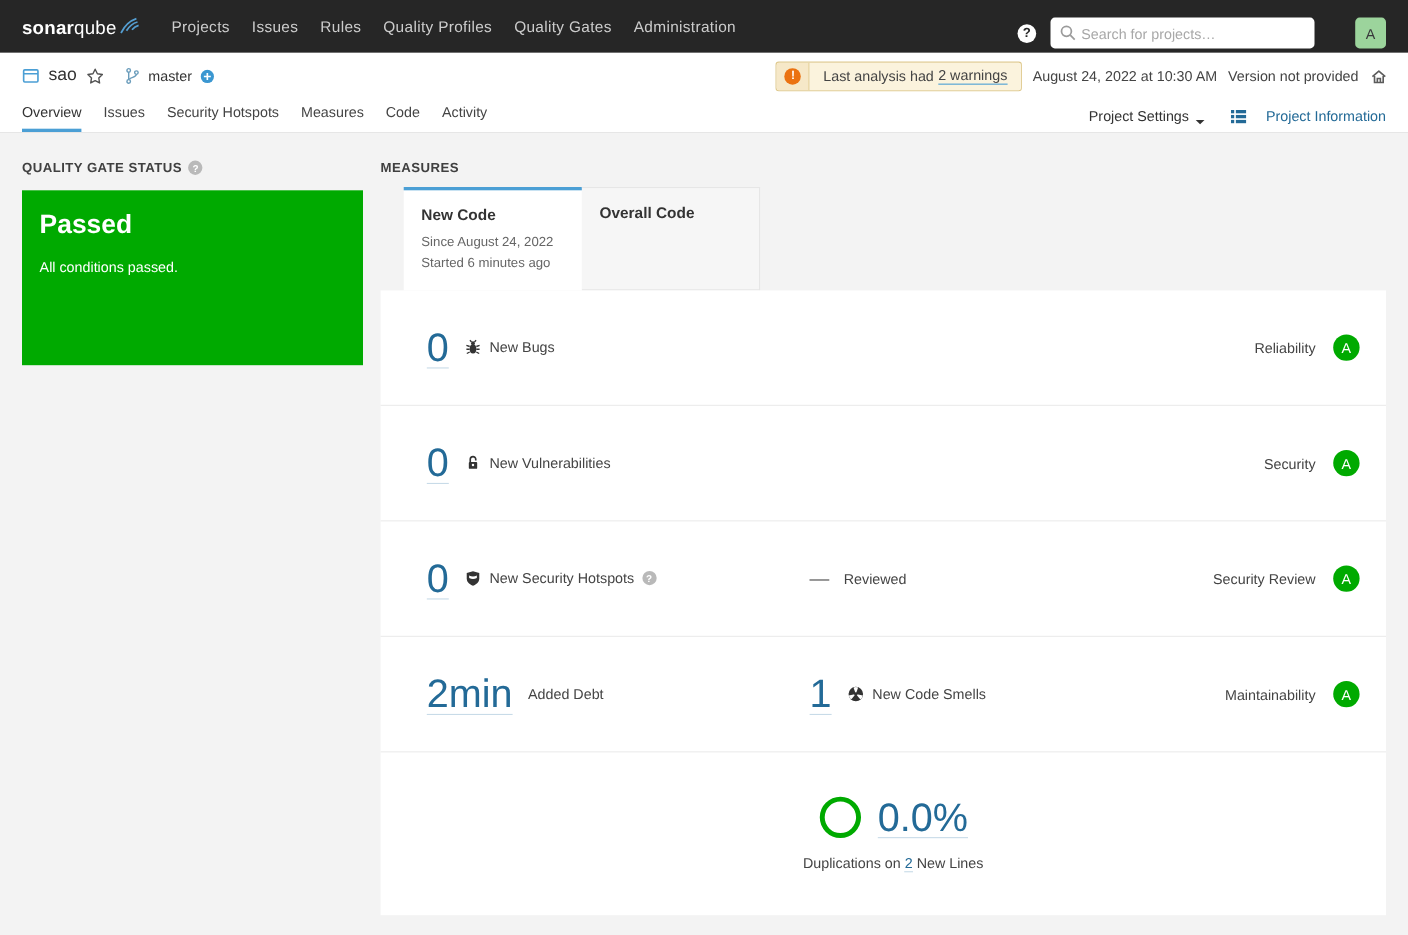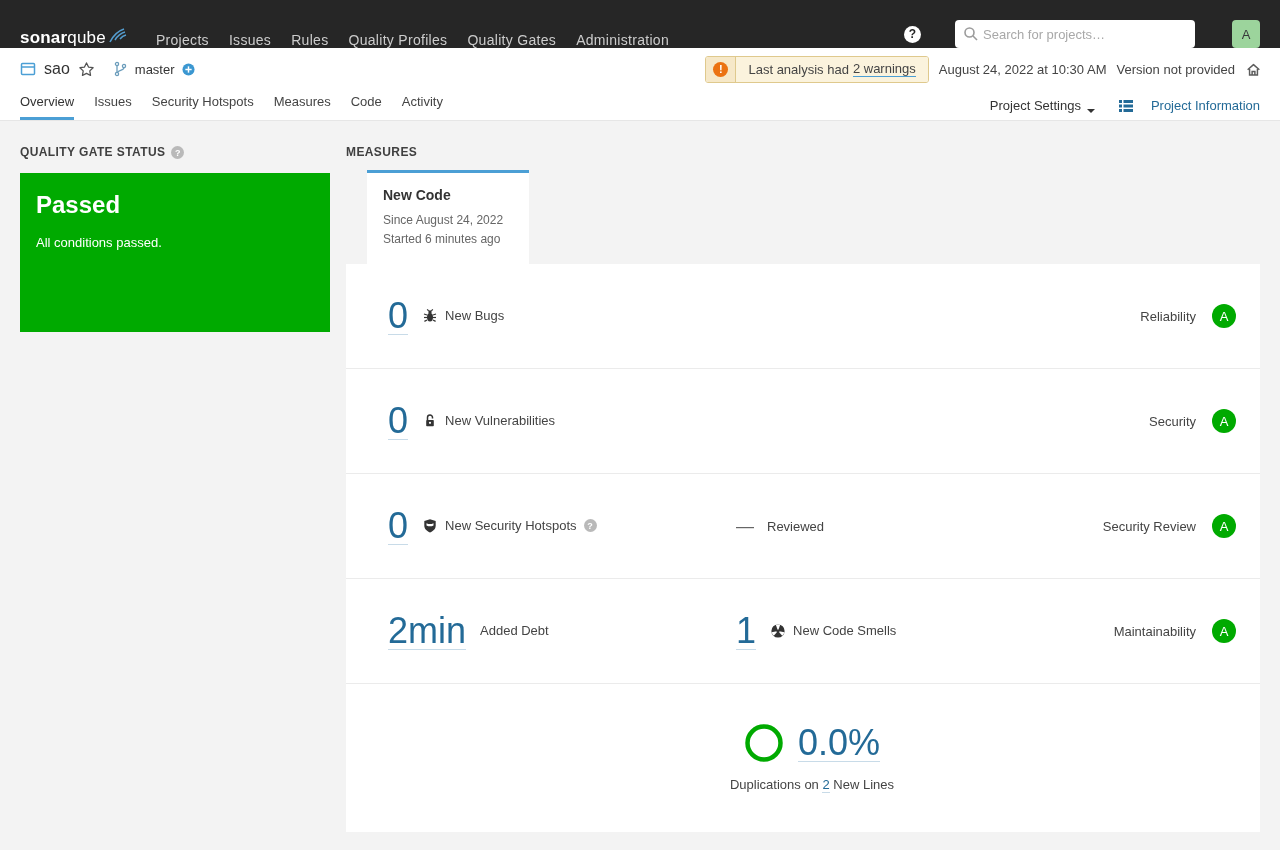--- a/index.html
+++ b/index.html
@@ -1,28 +1,28 @@
 <!DOCTYPE html>
 <html><head>
 <meta charset="utf-8">
 <style>
   * { margin:0; padding:0; box-sizing:border-box; }
   html,body { width:1280px; height:850px; font-family:"Liberation Sans", sans-serif; background:#f3f3f3; overflow:hidden; }
 
   
-  .navbar { position:absolute; top:0; left:0; width:1280px; height:48px; background:#262626; display:flex; align-items:flex-end; padding:0 20px; }
+  .navbar { position:absolute; top:0; left:0; width:1280px; height:48px; background:#262626; display:flex; align-items:flex-start; padding:16px 20px; }
   .logo { display:flex; align-items:flex-start; margin-right:28px; cursor:pointer; }
   .logo-text { color:#fff; font-size:17px; letter-spacing:.2px; }
   .logo-text b { font-weight:bold; }
   .logo-swoosh { margin-left:2px; margin-top:-2px; }
   .nav-items { display:flex; gap:20px; }
   .nav-item { color:#ccc; font-size:14px; letter-spacing:.3px; cursor:pointer; }
   .nav-right { margin-left:auto; display:flex; align-items:center; gap:13px; }
   .nav-help { width:17px; height:17px; border-radius:50%; background:#fff; color:#262626; font-size:12px; font-weight:bold; display:flex; align-items:center; justify-content:center; cursor:pointer; }
-  .nav-search { position:relative; width:264px;margin-left:21px; }
+  .nav-search { position:relative; width:264px; }
   .nav-search input { width:240px; height:28px; border:none; border-radius:4px; padding:0 8px 0 28px; font-size:13px; color:#444; outline:none; font-family:"Liberation Sans", sans-serif; }
   .nav-search input::placeholder { color:#a8a8a8; }
   .search-glass { position:absolute; left:8px; top:6px; }
   .avatar { width:28px; height:28px; border-radius:4px; background:#9cd49c; color:#38383b; font-size:13px; display:flex; align-items:center; justify-content:center; cursor:pointer; }
 
   
   .pheader { position:absolute; top:48px; left:0; width:1280px; height:73px; background:#fff; border-bottom:1px solid #e6e6e6; }
   .ph-row1 { display:flex; align-items:center; padding:2px 18px 0 20px; height:40px; }
   .ph-title { display:flex; align-items:center; gap:8px; }
   .project-name { font-size:16px; color:#333; }
@@ -219,20 +219,23 @@
   </div>
 
   <div class="ms-tabs">
     <div class="ms-tab active">
       <div class="ms-tab-title">New Code</div>
       <div class="ms-tab-sub">
         <div>Since August 24, 2022</div>
         <div>Started 6 minutes ago</div>
       </div>
     </div>
+    <div class="ms-tab inactive">
+      <div class="ms-tab-title">Overall Code</div>
+    </div>
   </div>
 
   <div class="ms-card">
 
     <div class="ms-row">
       <div class="left-group">
         <span class="big-num">0</span>
         <span class="row-label">
           <span>
             <svg width="16" height="16" viewBox="0 0 16 16">

